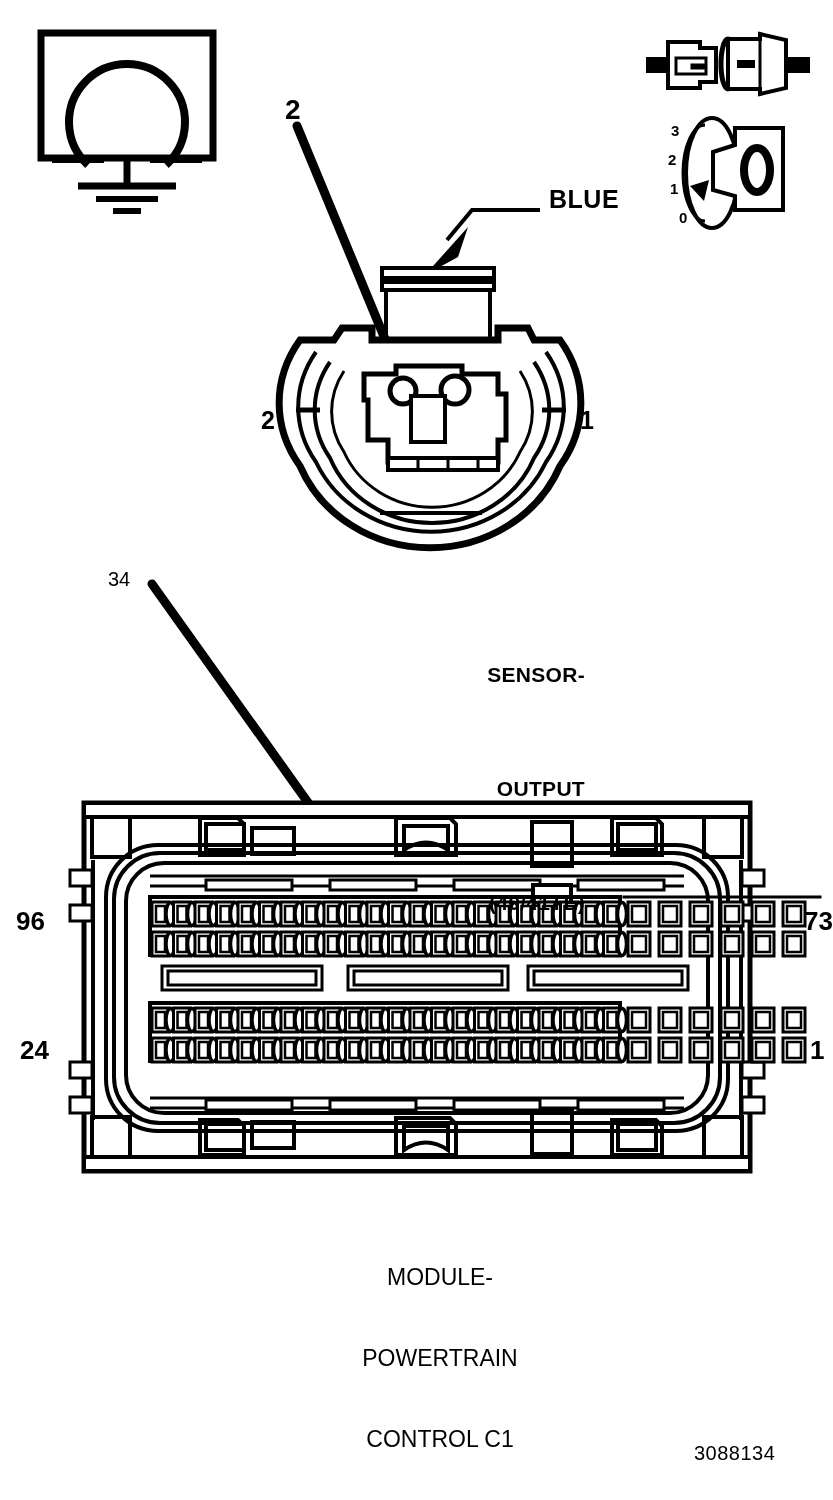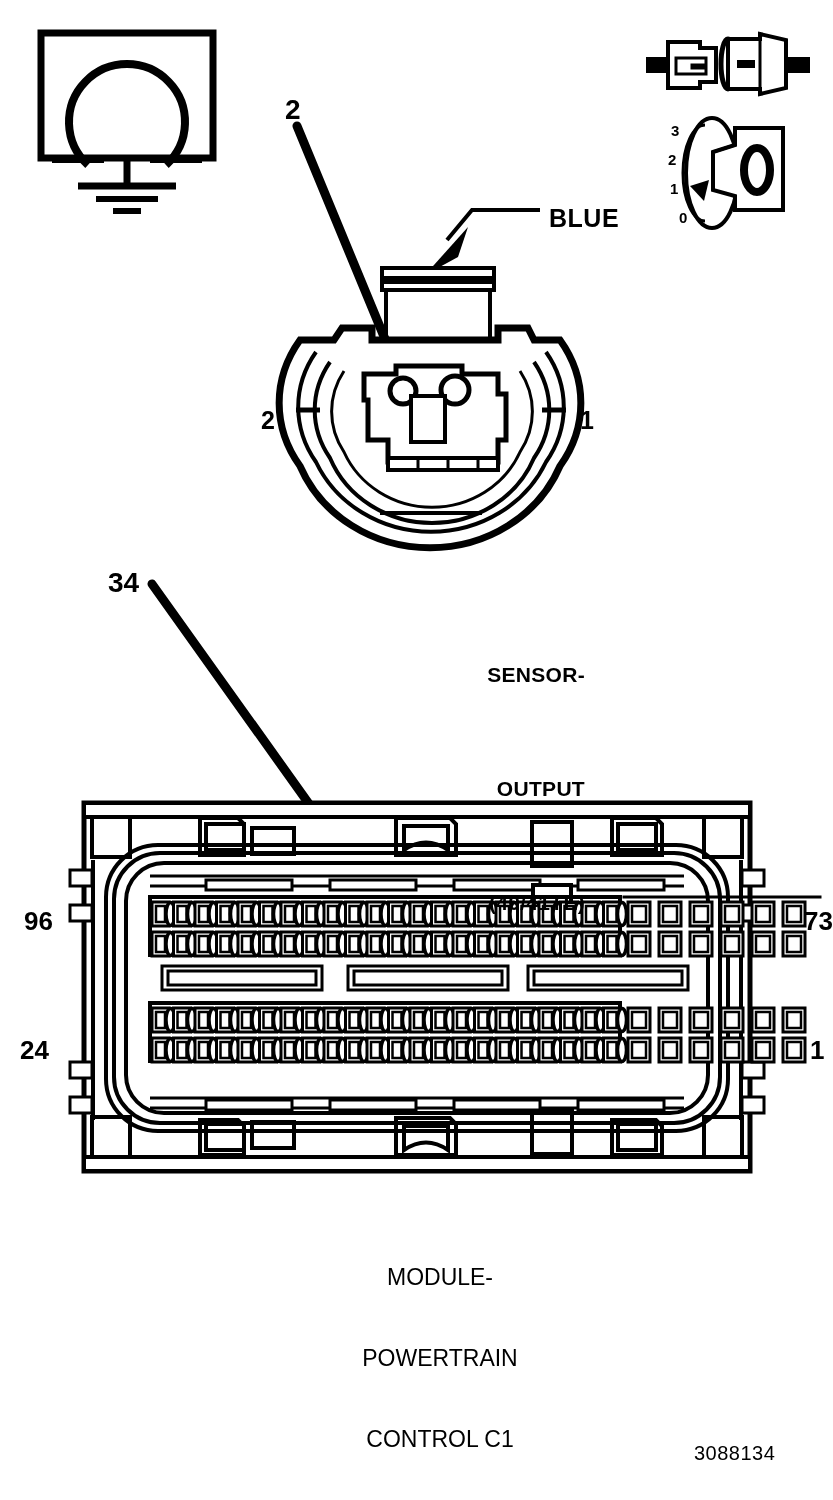--- a/index.html
+++ b/index.html
@@ -30,21 +30,21 @@
     height: 1500px;
   }
   .lbl {
     position: absolute;
     white-space: pre;
     line-height: 1.0;
     color: #000;
   }
   .t-blue {
     left: 549px;
-    top: 206px;
+    top: 187px;
     font-size: 25px;
     font-weight: bold;
     letter-spacing: 0.5px;
     text-align: center;
   }
   .t-callout2-top {
     left: 285px;
     top: 96px;
     font-size: 28px;
     font-weight: bold;
@@ -57,35 +57,35 @@
   }
   .t-pin1 {
     left: 580px;
     top: 408px;
     font-size: 25px;
     font-weight: bold;
   }
   .t-callout34 {
     left: 108px;
     top: 569px;
-    font-size: 28px;
-    font-weight: bold;
+    font-size: 20px;
+    font-weight: normal;
   }
   .t-sensor {
     left: 335px;
     top: 580px;
     width: 250px;
     text-align: right;
     font-size: 21px;
     font-weight: bold;
     line-height: 38px;
     letter-spacing: 0.3px;
   }
   .t-96 {
-    left: 24px;
+    left: 16px;
     top: 908px;
     font-size: 26px;
     font-weight: bold;
   }
   .t-24 {
     left: 20px;
     top: 1037px;
     font-size: 26px;
     font-weight: bold;
   }

